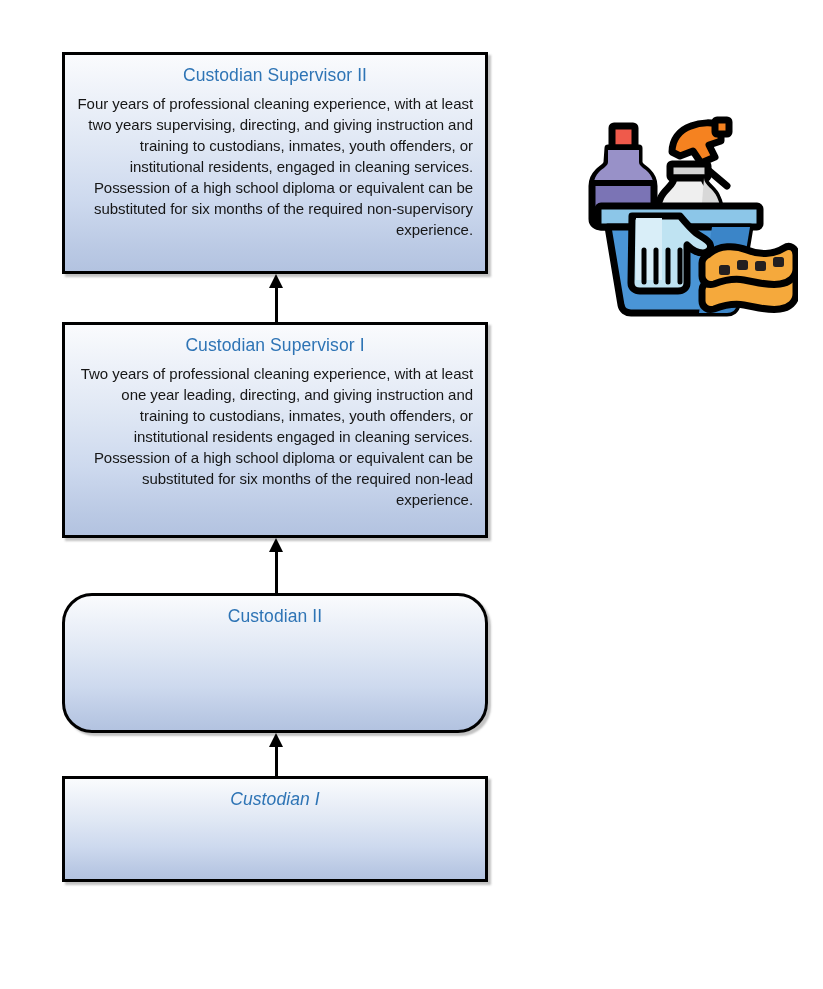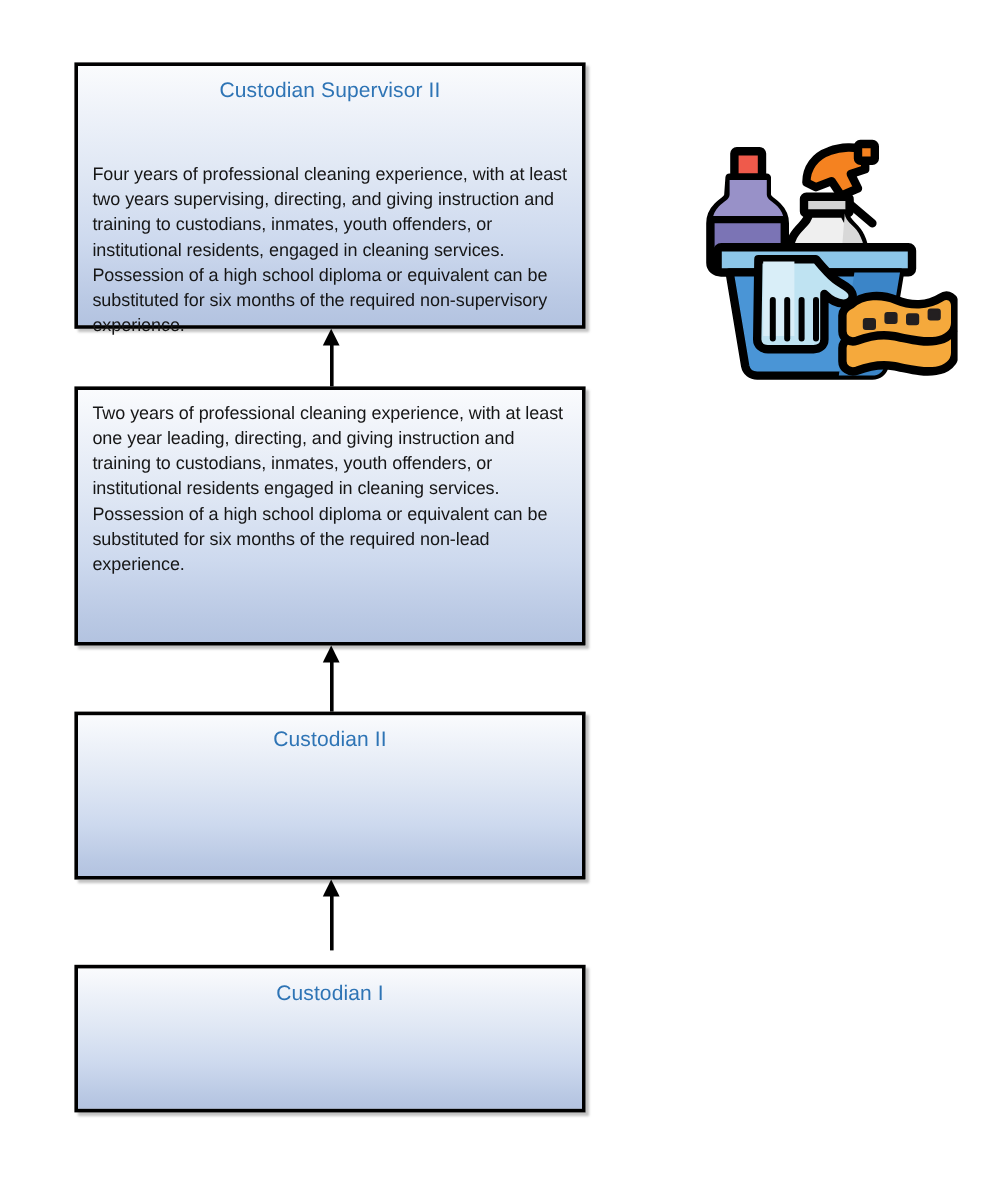--- a/index.html
+++ b/index.html
@@ -52,30 +52,30 @@
     font-weight: normal;
     text-align: center;
     margin: 0 0 5px 0;
     letter-spacing: 0.1px;
   }
 
   .node-body {
     color: #161616;
     font-size: 15px;
     line-height: 1.40;
-    text-align: left;
+    text-align: right;
     margin: 0;
     letter-spacing: -0.05px;
   }
 
   
-  #node-0 { top: 52px;  height: 222px; gap: 42px; }
+  #node-0 { top: 52px;  height: 222px; }
   #node-1 { top: 322px; height: 216px; }
-  #node-2 { top: 593px; height: 140px; }
-  #node-3 { top: 804px; height: 123px; }
+  #node-2 { top: 593px; height: 140px; border-radius: 30px; }
+  #node-3 { top: 776px; height: 106px; font-style: italic; }
 
   
   .connector-arrow {
     position: absolute;
     left: 269px;
     width: 14px;
   }
   .connector-arrow .shaft {
     position: absolute;
     left: 6px;
@@ -116,20 +116,21 @@
     <div class="node-title">Custodian Supervisor II</div>
     <div class="node-body">Four years of professional cleaning experience, with at least two years supervising, directing, and giving instruction and training to custodians, inmates, youth offenders, or institutional residents, engaged in cleaning services. Possession of a high school diploma or equivalent can be substituted for six months of the required non-supervisory experience.</div>
   </div>
 
   <div class="connector-arrow" id="arrow-0">
     <div class="shaft"></div>
     <div class="head"></div>
   </div>
 
   <div class="node-box" id="node-1">
+    <div class="node-title">Custodian Supervisor I</div>
     <div class="node-body">Two years of professional cleaning experience, with at least one year leading, directing, and giving instruction and training to custodians, inmates, youth offenders, or institutional residents engaged in cleaning services. Possession of a high school diploma or equivalent can be substituted for six months of the required non-lead experience.</div>
   </div>
 
   <div class="connector-arrow" id="arrow-1">
     <div class="shaft"></div>
     <div class="head"></div>
   </div>
 
   <div class="node-box" id="node-2">
     <div class="node-title">Custodian II</div>

